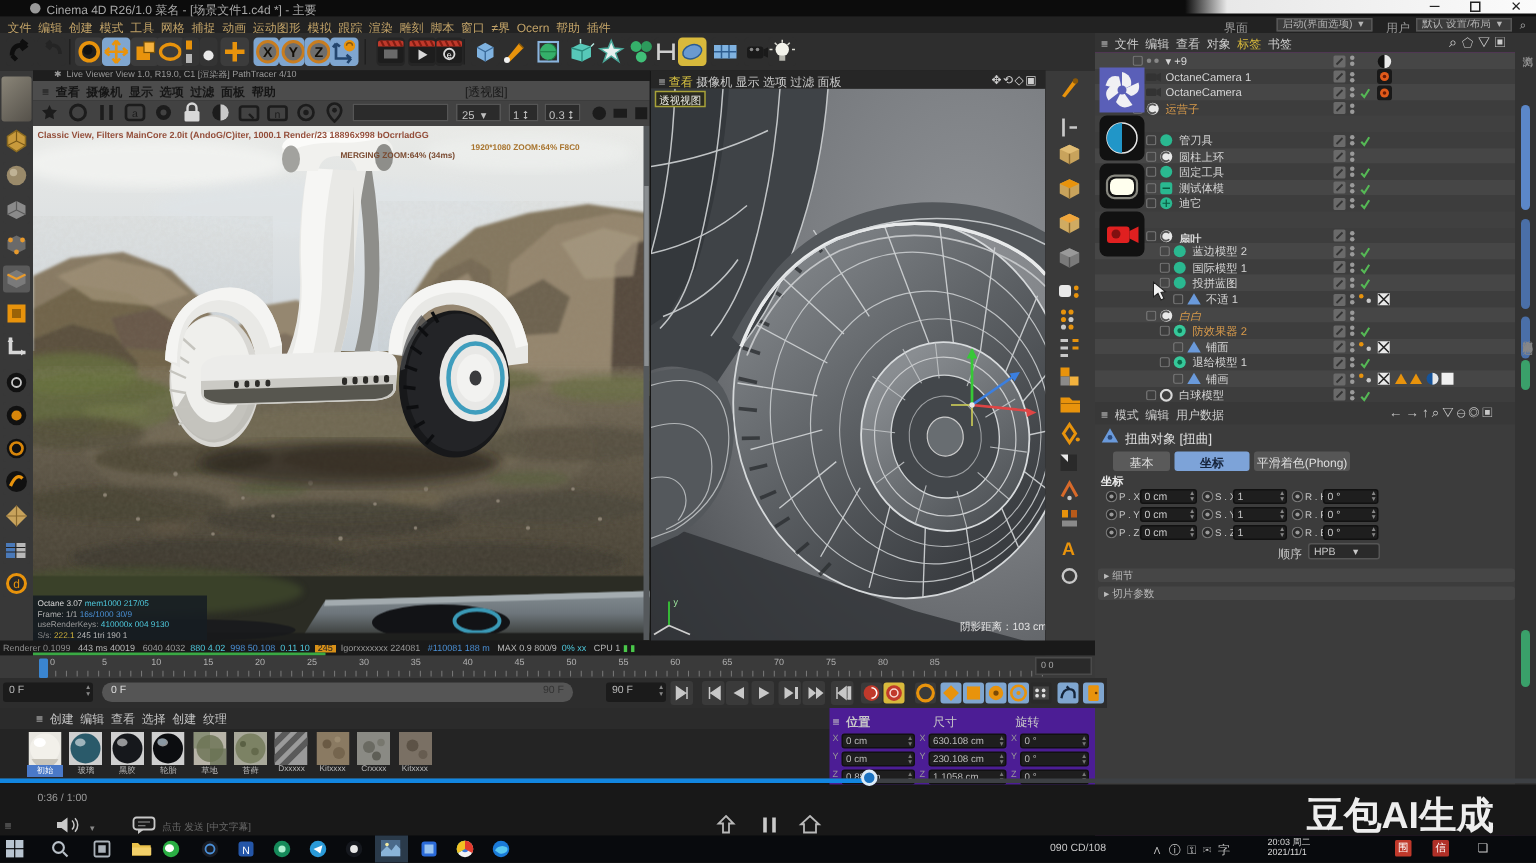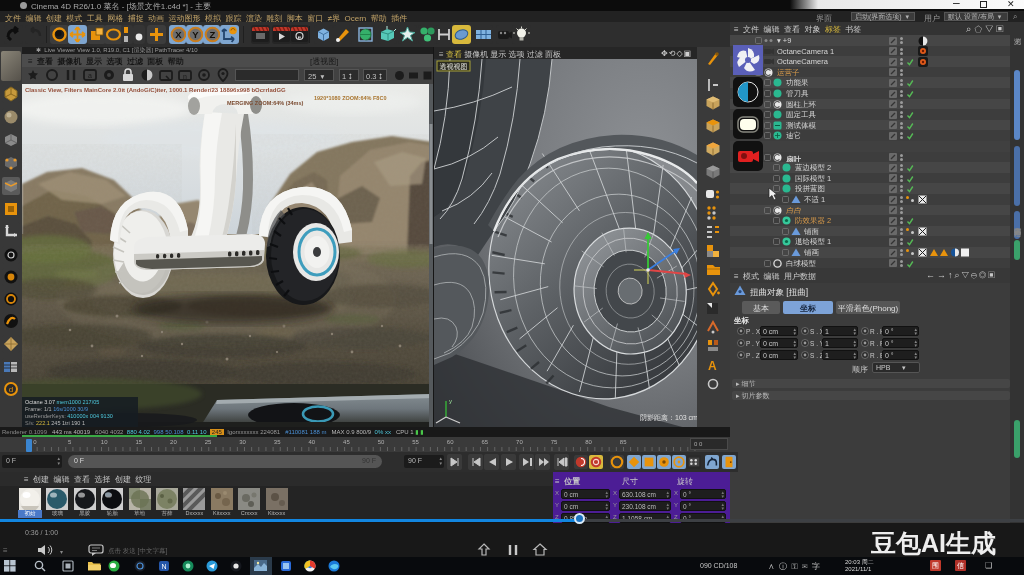--- a/index.html
+++ b/index.html
@@ -967,45 +967,20 @@
             </svg>
           </div>
           <div class="abs" style="left: 47px; top: 1px; font-size: 7.5px; color: rgb(216, 154, 74);">运营子</div>
           <div class="abs" style="left: 159px; top: 1.5px; width: 8px; height: 8px; background: rgb(106, 106, 106); border-radius: 1px;">
             <svg width="8" height="8">
               <path d="M2,6 L6,2" stroke="#333" stroke-width="1.2"></path>
             </svg>
           </div>
           <div class="abs" style="left: 170px; top: 2px; width: 3px; height: 3px; border-radius: 2px; background: rgb(154, 154, 154);"></div>
           <div class="abs" style="left: 170px; top: 6px; width: 3px; height: 3px; border-radius: 2px; background: rgb(154, 154, 154);"></div>
-        </div>
-        <div class="abs" style="left: 0px; top: 42.4px; width: 280px; height: 10.6px; background: rgb(70, 70, 70);">
-          <div class="abs" style="left: 34px; top: 2px; width: 7px; height: 7px;">
-            <svg width="7" height="7">
-              <rect x="0.5" y="0.5" width="6" height="6" rx="1" fill="none" stroke="#777" stroke-width="0.8"></rect>
-            </svg>
-          </div>
-          <div class="abs" style="left: 43px; top: 1px; width: 10px; height: 9px;">
-            <svg width="10" height="9">
-              <circle cx="4.5" cy="4.5" r="4" fill="#2ab890"></circle>
-            </svg>
-          </div>
-          <div class="abs" style="left: 56px; top: 1px; font-size: 7.5px; color: rgb(214, 214, 214);">功能果</div>
-          <div class="abs" style="left: 159px; top: 1.5px; width: 8px; height: 8px; background: rgb(106, 106, 106); border-radius: 1px;">
-            <svg width="8" height="8">
-              <path d="M2,6 L6,2" stroke="#333" stroke-width="1.2"></path>
-            </svg>
-          </div>
-          <div class="abs" style="left: 170px; top: 2px; width: 3px; height: 3px; border-radius: 2px; background: rgb(154, 154, 154);"></div>
-          <div class="abs" style="left: 170px; top: 6px; width: 3px; height: 3px; border-radius: 2px; background: rgb(154, 154, 154);"></div>
-          <div class="abs" style="left: 176px; top: 2px; width: 8px; height: 8px;">
-            <svg width="8" height="8">
-              <path d="M1.5,4.5 l2,2.2 L6.8,1.5" stroke="#55b855" stroke-width="1.4" fill="none"></path>
-            </svg>
-          </div>
         </div>
         <div class="abs" style="left: 0px; top: 53px; width: 280px; height: 10.6px; background: rgb(61, 61, 61);">
           <div class="abs" style="left: 34px; top: 2px; width: 7px; height: 7px;">
             <svg width="7" height="7">
               <rect x="0.5" y="0.5" width="6" height="6" rx="1" fill="none" stroke="#777" stroke-width="0.8"></rect>
             </svg>
           </div>
           <div class="abs" style="left: 43px; top: 1px; width: 10px; height: 9px;">
             <svg width="10" height="9">
               <circle cx="4.5" cy="4.5" r="4" fill="#2ab890"></circle>

